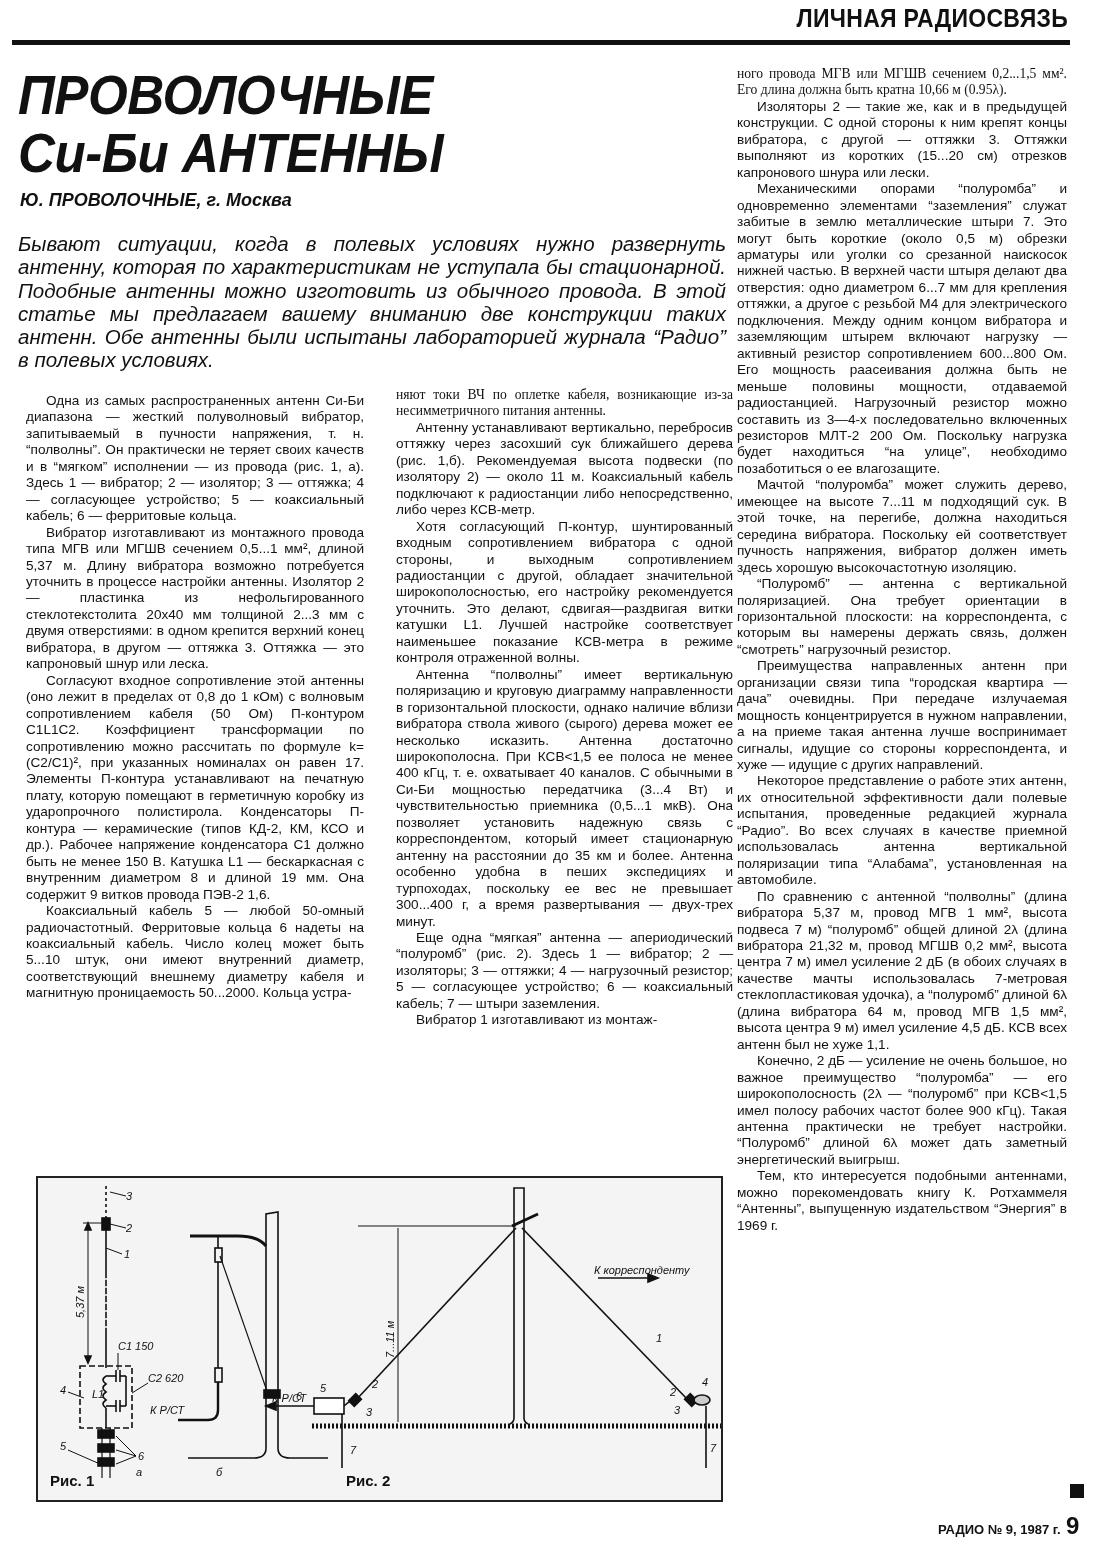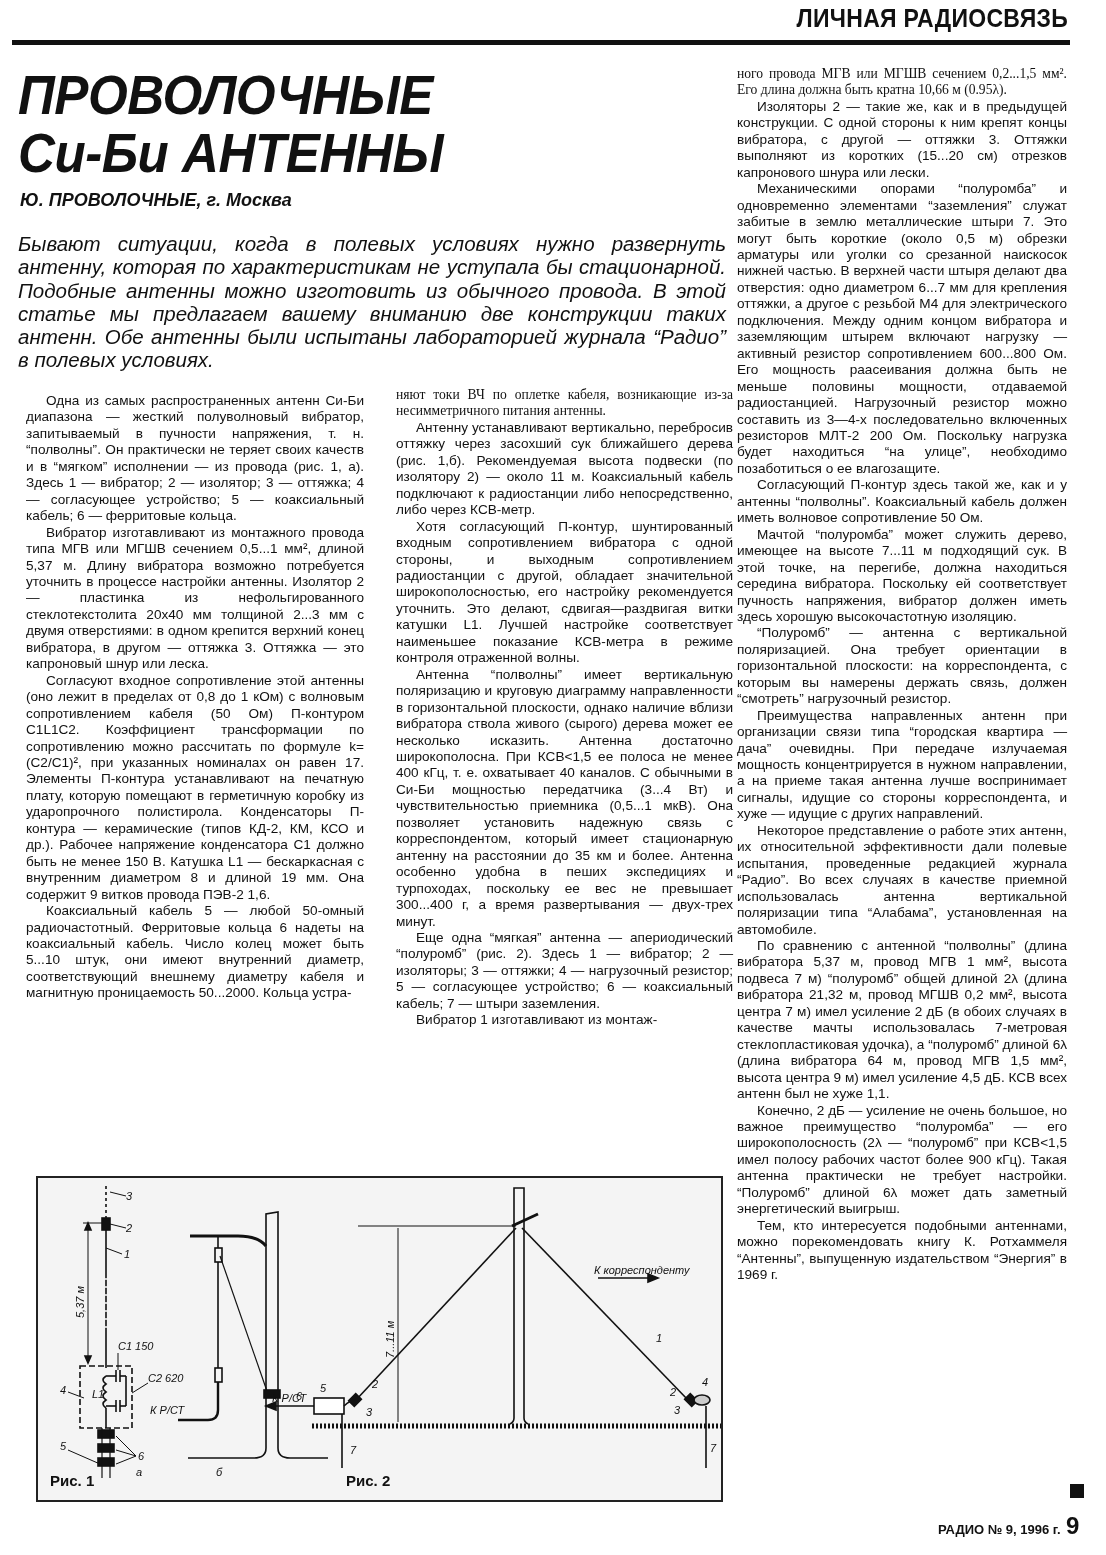--- a/index.html
+++ b/index.html
@@ -54,21 +54,20 @@
   <p>Хотя согласующий П-контур, шунтированный входным сопротивлением вибратора с одной стороны, и выходным сопротивлением радиостанции с другой, обладает значительной широкополосностью, его настройку рекомендуется уточнить. Это делают, сдвигая—раздвигая витки катушки L1. Лучшей настройке соответствует наименьшее показание КСВ-метра в режиме контроля отраженной волны.</p>
   <p>Антенна “полволны” имеет вертикальную поляризацию и круговую диаграмму направленности в горизонтальной плоскости, однако наличие вблизи вибратора ствола живого (сырого) дерева может ее несколько исказить. Антенна достаточно широкополосна. При КСВ&lt;1,5 ее полоса не менее 400 кГц, т. е. охватывает 40 каналов. С обычными в Си-Би мощностью передатчика (3...4 Вт) и чувствительностью приемника (0,5...1 мкВ). Она позволяет установить надежную связь с корреспондентом, который имеет стационарную антенну на расстоянии до 35 км и более. Антенна особенно удобна в пеших экспедициях и турпоходах, поскольку ее вес не превышает 300...400 г, а время развертывания — двух-трех минут.</p>
   <p>Еще одна “мягкая” антенна — апериодический “полуромб” (рис. 2). Здесь 1 — вибратор; 2 — изоляторы; 3 — оттяжки; 4 — нагрузочный резистор; 5 — согласующее устройство; 6 — коаксиальный кабель; 7 — штыри заземления.</p>
   <p>Вибратор 1 изготавливают из монтаж-</p>
 </div>
 
 <div id="col3" class="col">
   <p class="cont">ного провода МГВ или МГШВ сечением 0,2...1,5 мм². Его длина должна быть кратна 10,66 м (0.95λ).</p>
   <p>Изоляторы 2 — такие же, как и в предыдущей конструкции. С одной стороны к ним крепят концы вибратора, с другой — оттяжки 3. Оттяжки выполняют из коротких (15...20 см) отрезков капронового шнура или лески.</p>
   <p>Механическими опорами “полуромба” и одновременно элементами “заземления” служат забитые в землю металлические штыри 7. Это могут быть короткие (около 0,5 м) обрезки арматуры или уголки со срезанной наискосок нижней частью. В верхней части штыря делают два отверстия: одно диаметром 6...7 мм для крепления оттяжки, а другое с резьбой М4 для электрического подключения. Между одним концом вибратора и заземляющим штырем включают нагрузку — активный резистор сопротивлением 600...800 Ом. Его мощность раасеивания должна быть не меньше половины мощности, отдаваемой радиостанцией. Нагрузочный резистор можно составить из 3—4-х последовательно включенных резисторов МЛТ-2 200 Ом. Поскольку нагрузка будет находиться “на улице”, необходимо позаботиться о ее влагозащите.</p>
-  <p>Согласующий П-контур здесь такой же, как и у антенны “полволны”. Коаксиальный кабель должен иметь волновое сопротивление 50 Ом.</p>
   <p>Мачтой “полуромба” может служить дерево, имеющее на высоте 7...11 м подходящий сук. В этой точке, на перегибе, должна находиться середина вибратора. Поскольку ей соответствует пучность напряжения, вибратор должен иметь здесь хорошую высокочастотную изоляцию.</p>
   <p>“Полуромб” — антенна с вертикальной поляризацией. Она требует ориентации в горизонтальной плоскости: на корреспондента, с которым вы намерены держать связь, должен “смотреть” нагрузочный резистор.</p>
   <p>Преимущества направленных антенн при организации связи типа “городская квартира — дача” очевидны. При передаче излучаемая мощность концентрируется в нужном направлении, а на приеме такая антенна лучше воспринимает сигналы, идущие со стороны корреспондента, и хуже — идущие с других направлений.</p>
   <p>Некоторое представление о работе этих антенн, их относительной эффективности дали полевые испытания, проведенные редакцией журнала “Радио”. Во всех случаях в качестве приемной использовалась антенна вертикальной поляризации типа “Алабама”, установленная на автомобиле.</p>
   <p>По сравнению с антенной “полволны” (длина вибратора 5,37 м, провод МГВ 1 мм², высота подвеса 7 м) “полуромб” общей длиной 2λ (длина вибратора 21,32 м, провод МГШВ 0,2 мм², высота центра 7 м) имел усиление 2 дБ (в обоих случаях в качестве мачты использовалась 7-метровая стеклопластиковая удочка), а “полуромб” длиной 6λ (длина вибратора 64 м, провод МГВ 1,5 мм², высота центра 9 м) имел усиление 4,5 дБ. КСВ всех антенн был не хуже 1,1.</p>
   <p>Конечно, 2 дБ — усиление не очень большое, но важное преимущество “полуромба” — его широкополосность (2λ — “полуромб” при КСВ&lt;1,5 имел полосу рабочих частот более 900 кГц). Такая антенна практически не требует настройки. “Полуромб” длиной 6λ может дать заметный энергетический выигрыш.</p>
   <p>Тем, кто интересуется подобными антеннами, можно порекомендовать книгу К. Ротхаммеля “Антенны”, выпущенную издательством “Энергия” в 1969 г.</p>
 </div>
 
 <div class="figure-box">
@@ -175,14 +174,14 @@
     <text class="fig-label" x="632" y="218">2</text>
     <text class="fig-label" x="636" y="236">3</text>
     <text class="fig-label" x="664" y="208">4</text>
     <text class="fig-label" x="672" y="274">7</text>
   </svg>
   <div class="fig-caption" style="left:12px;top:294px;text-align:right;">Рис. 1</div>
   <div class="fig-caption" style="left:280px;top:294px;margin-left:28px;">Рис. 2</div>
 </div>
 
 <div class="end-mark"></div>
-<div class="footer-issue">РАДИО № 9, 1996 г.</div>
+<div class="footer-issue">РАДИО № 9, 1987 г.</div>
 <div class="page-number">9</div>
 
 </body></html>

